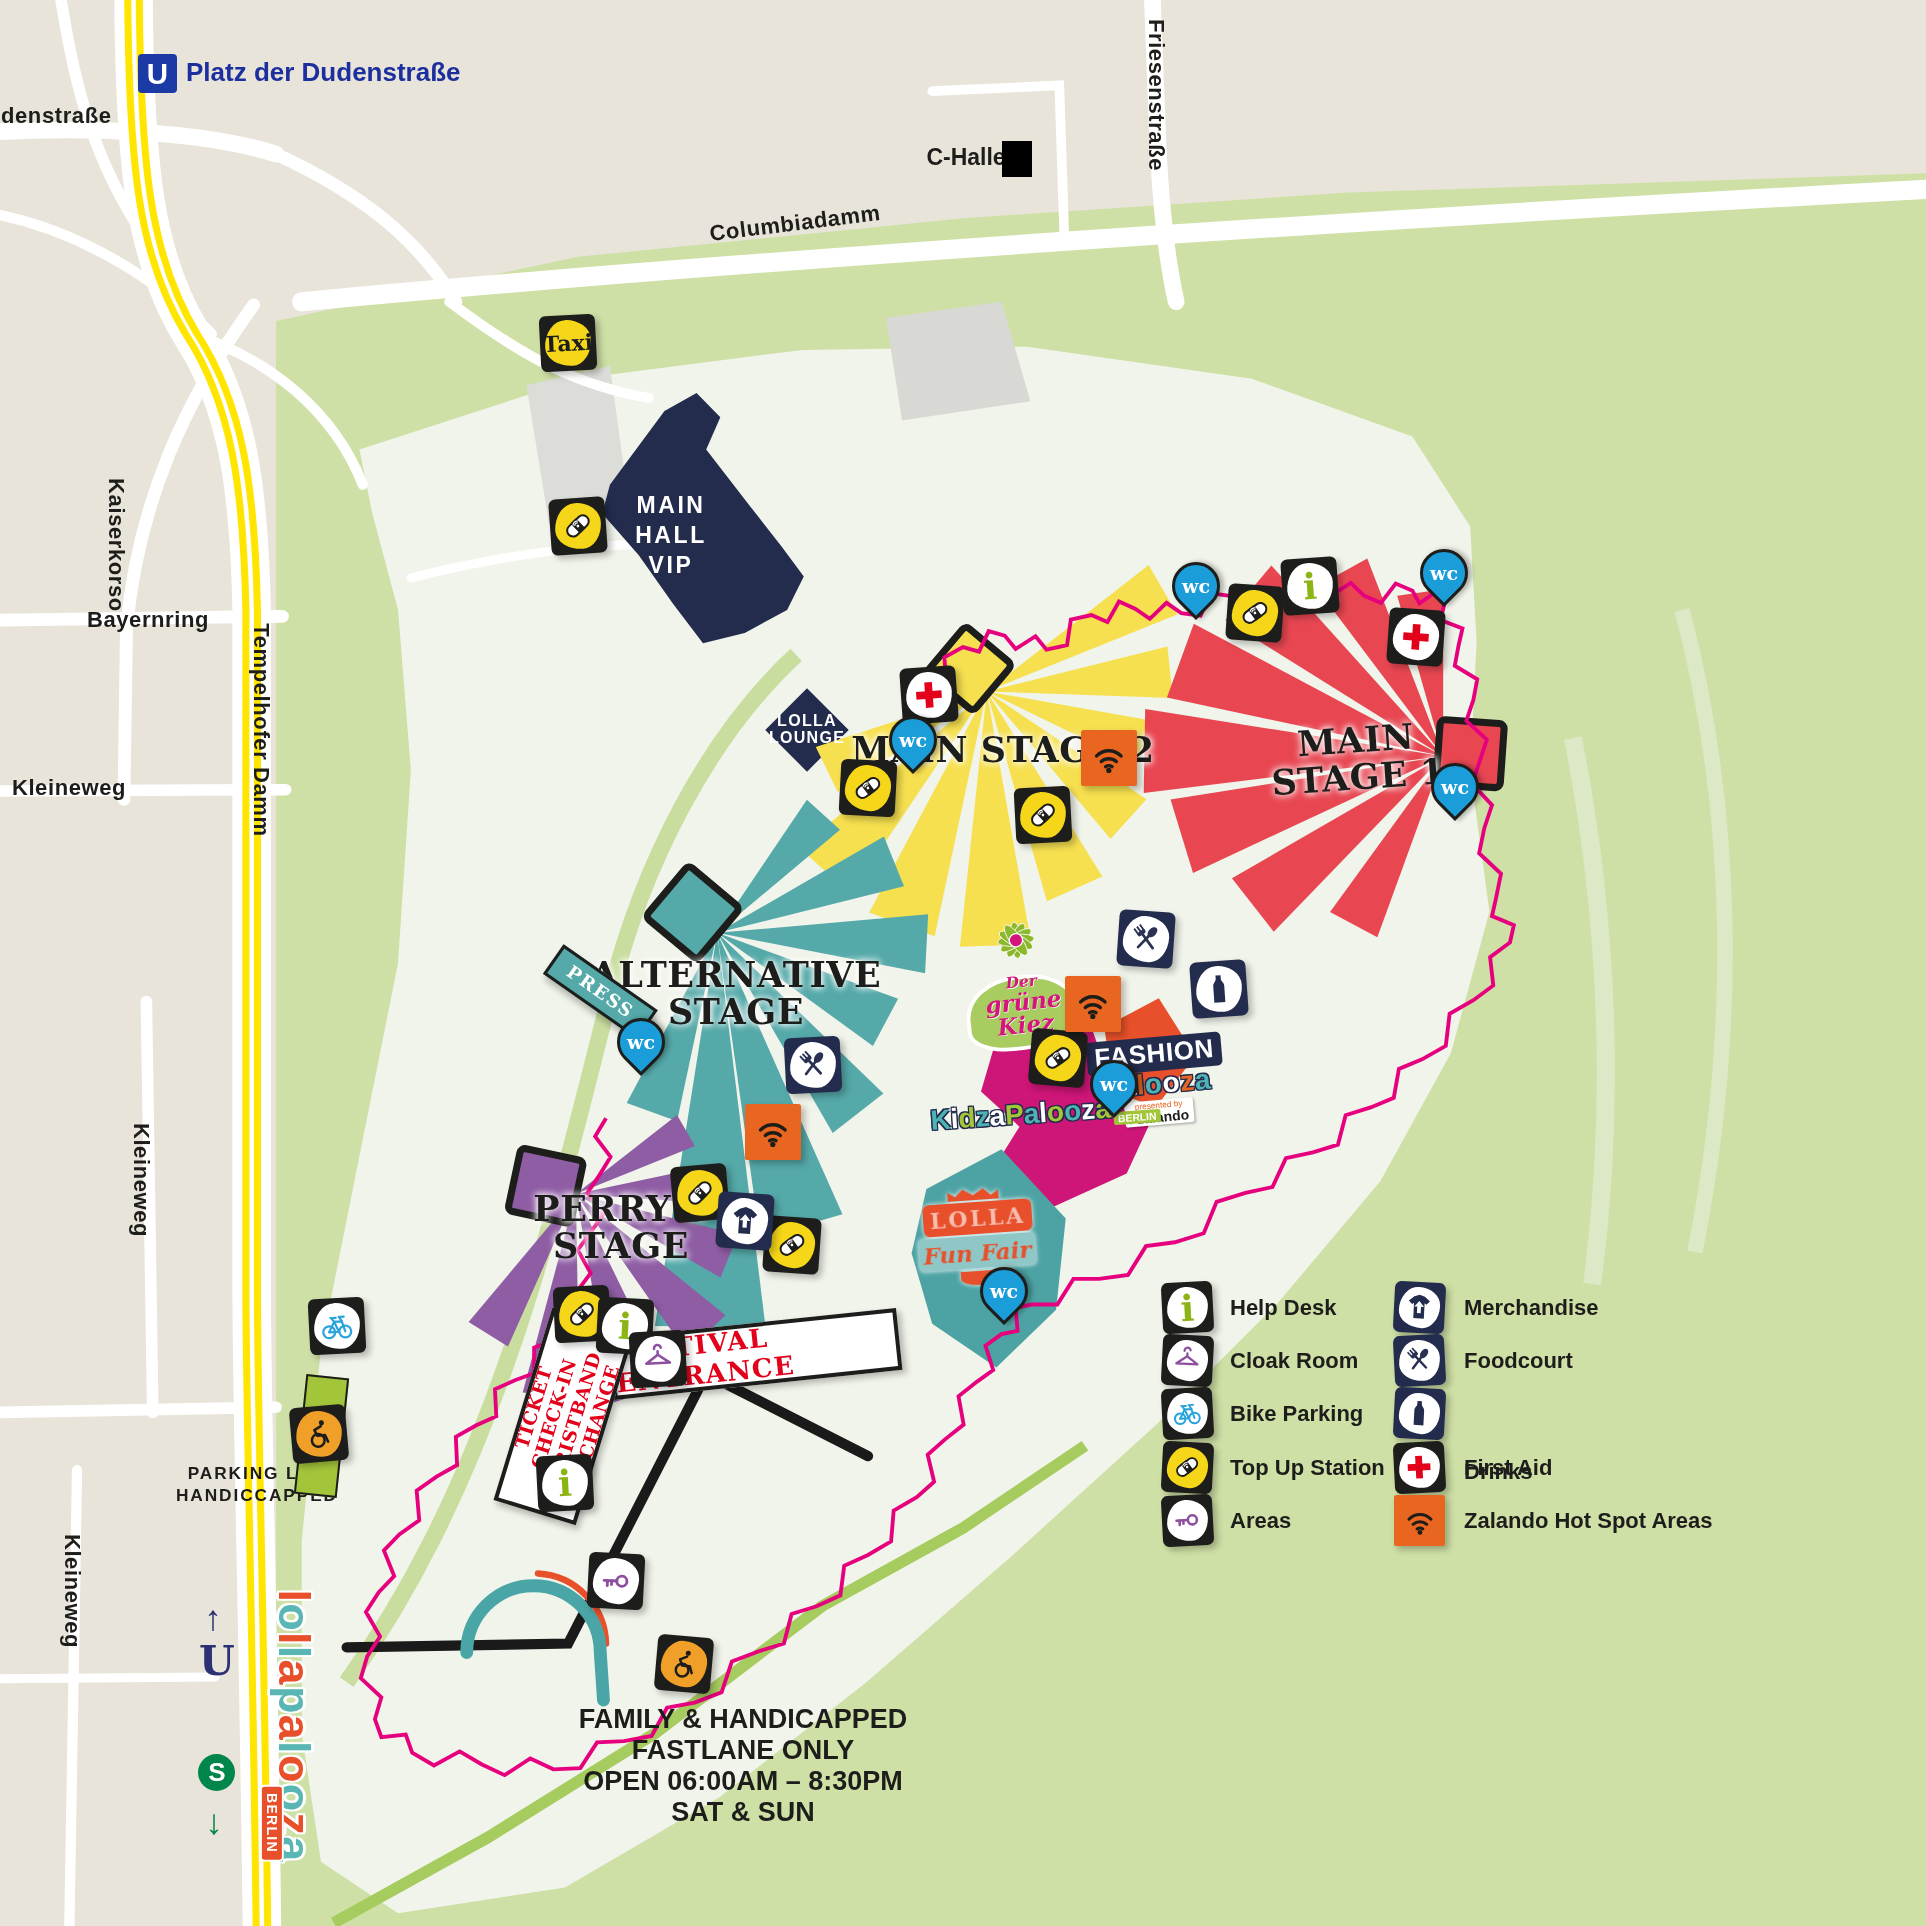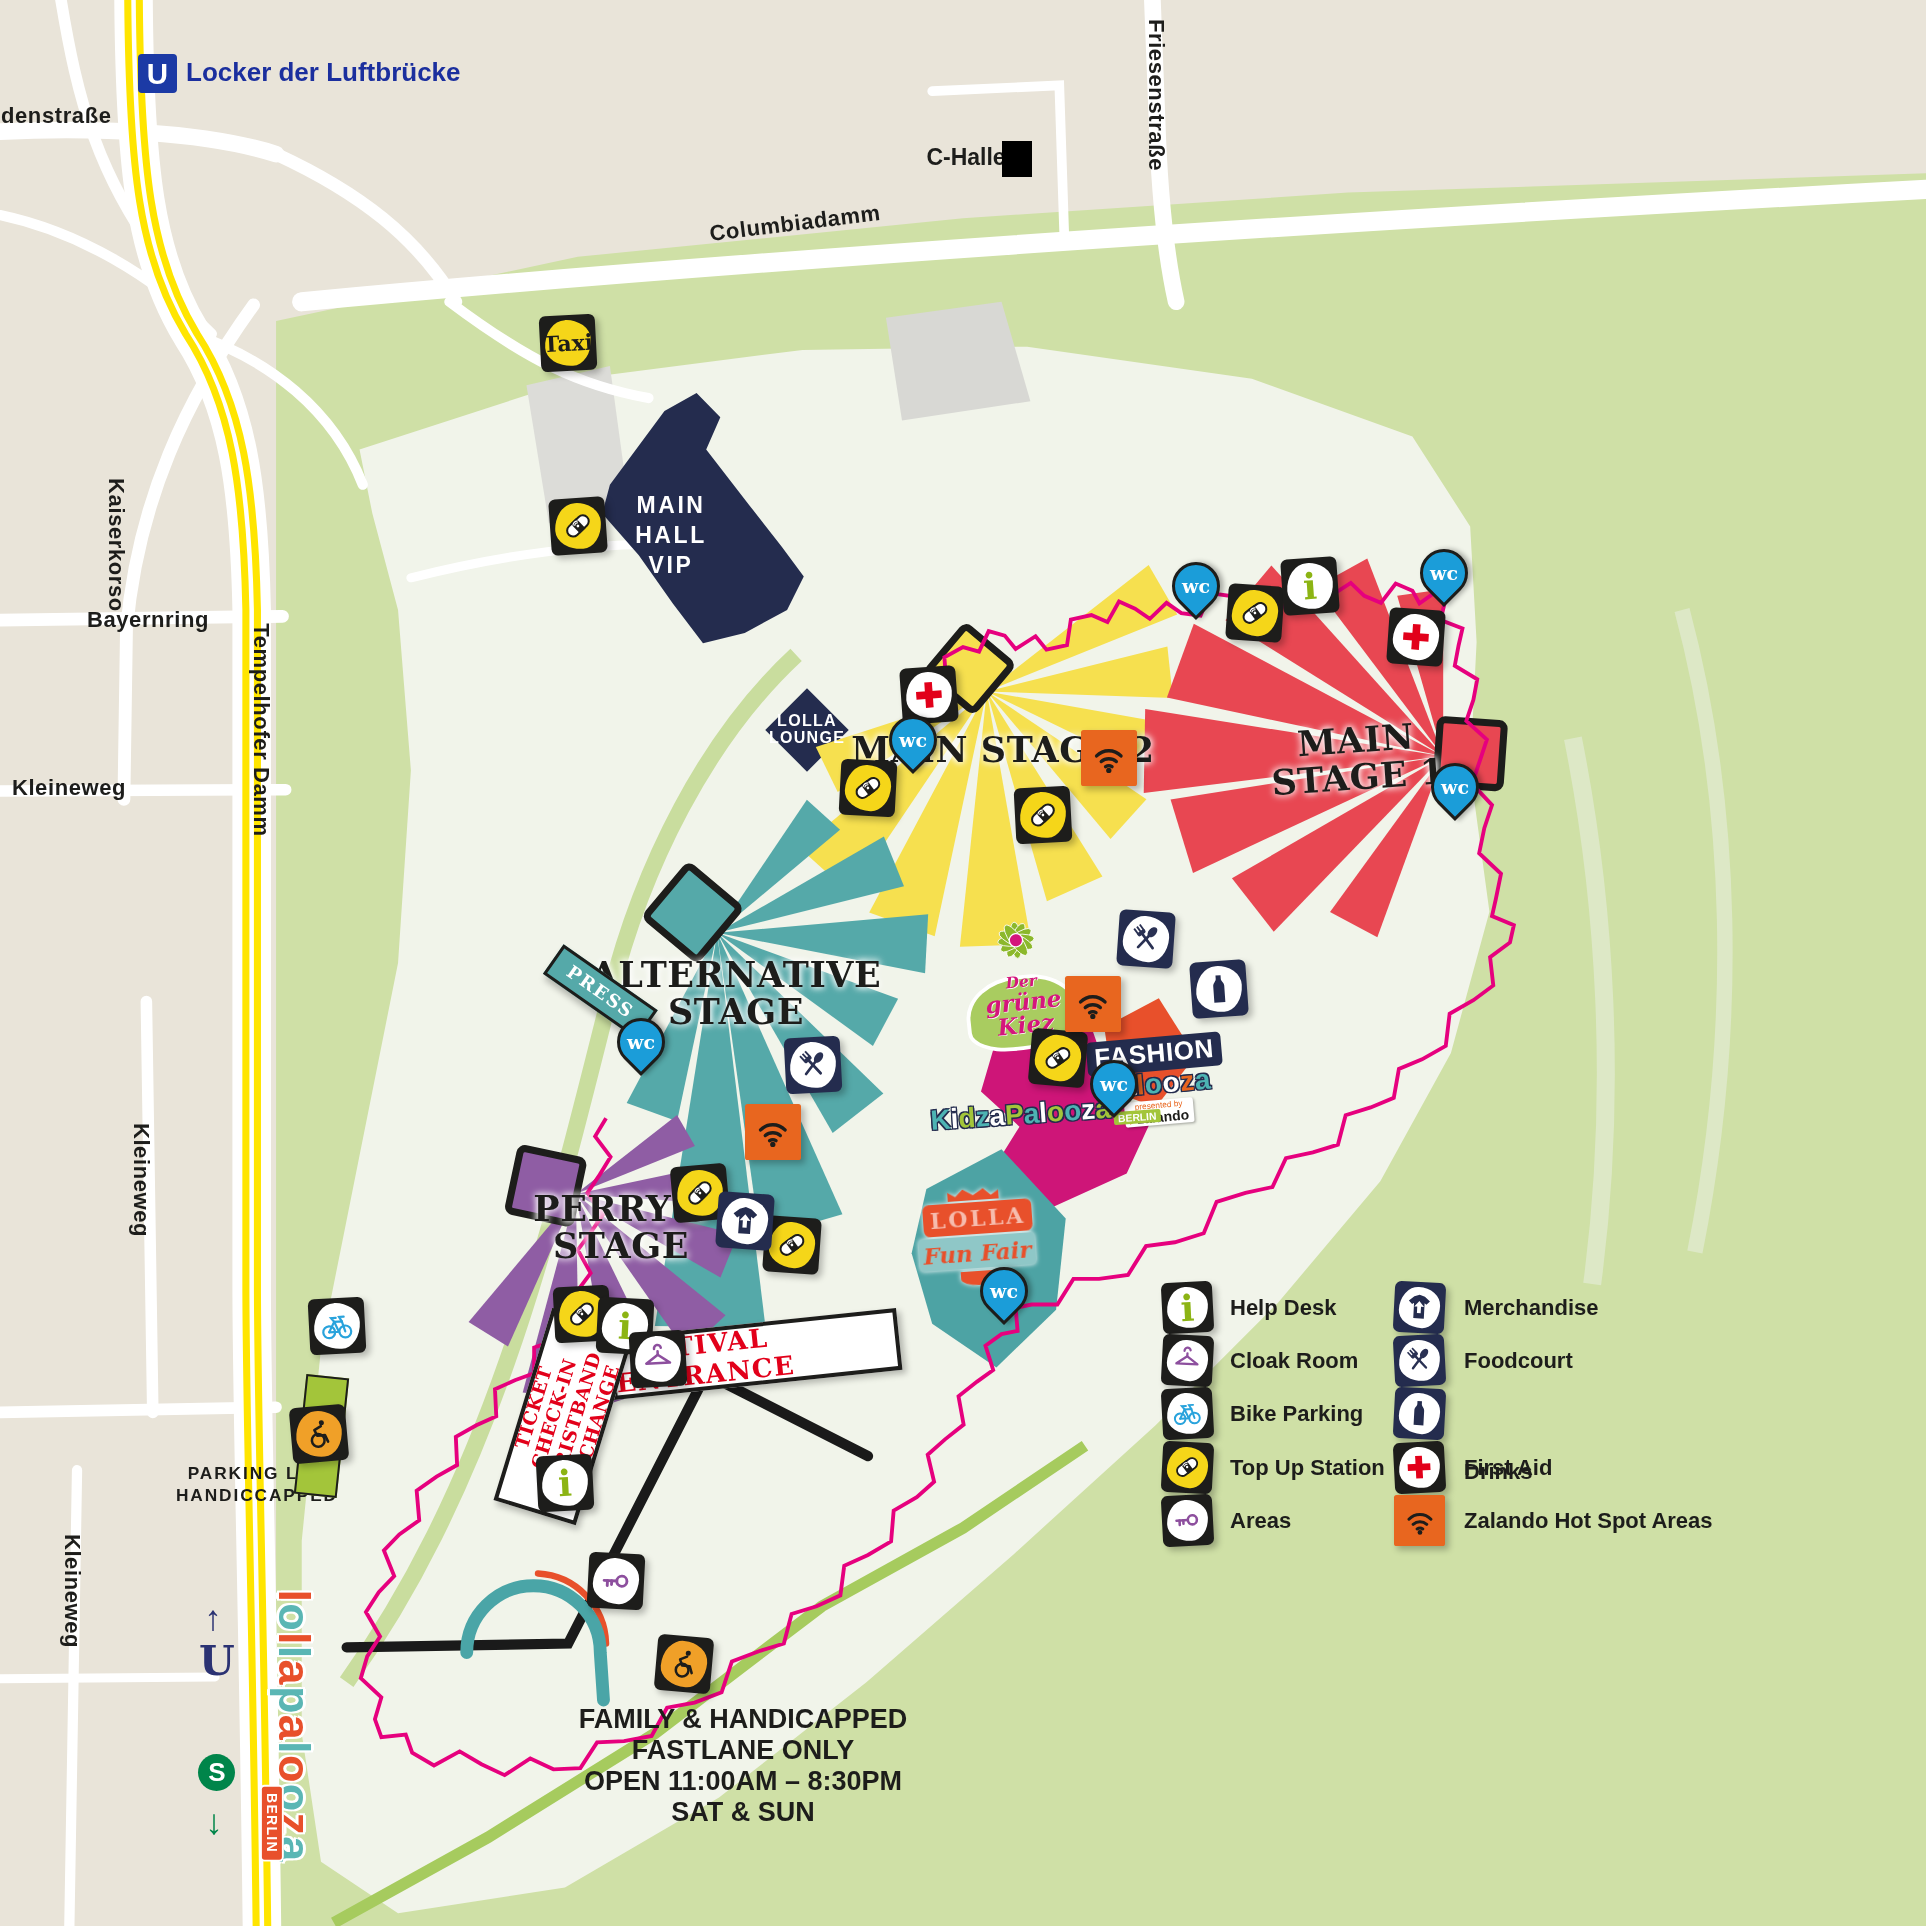--- a/index.html
+++ b/index.html
@@ -160,21 +160,21 @@
 <div class="lbl street v90" style="left:116px;top:545px;">Kaiserkorso</div>
 <div class="lbl street" style="left:148px;top:620px;">Bayernring</div>
 <div class="lbl street v90" style="left:261px;top:730px;">Tempelhofer Damm</div>
 <div class="lbl street" style="left:69px;top:788px;">Kleineweg</div>
 <div class="lbl street v90" style="left:141px;top:1180px;">Kleineweg</div>
 <div class="lbl street v90" style="left:72px;top:1591px;">Kleineweg</div>
 <div class="lbl street" style="left:795px;top:223px;transform:translate(-50%,-50%) rotate(-7deg);">Columbiadamm</div>
 <div class="lbl street v90" style="left:1156px;top:95px;">Friesenstraße</div>
 
 <div style="position:absolute;left:157px;top:73px;width:39px;height:39px;margin:-19px 0 0 -19px;background:#1c3aa5;border-radius:3.9px;display:flex;align-items:center;justify-content:center;color:#fff;font-weight:bold;font-size:29.5px;">U</div>
-<div class="lbl" style="left:186px;top:73px;transform:translate(0,-50%);font-size:26px;color:#1b2f9e;">Locker der Luftbrücke</div>
+<div class="lbl" style="left:186px;top:73px;transform:translate(0,-50%);font-size:26px;color:#1b2f9e;">Platz der Dudenstraße</div>
 
 <div class="lbl" style="left:966px;top:157px;font-size:23px;">C-Halle</div>
 <div style="position:absolute;left:1017px;top:159px;width:29.5px;height:36px;margin:-18px 0 0 -14.8px;background:#000;"></div>
 
 <div class="icon" style="left:568px;top:343px;--r:-3deg;">
   <div class="face yellow">
         <span style="font-weight:bold;font-size:22px;color:#1d1d1b;font-family:'DejaVu Serif',serif;">Taxi</span>
       </div>
 </div>
 
@@ -265,21 +265,21 @@
 
 
 <div class="lbl ctr" style="left:257px;top:1484px;font-size:17.3px;letter-spacing:1.9px;line-height:1.3;">
   <div>PARKING LOT</div>
   <div>HANDICCAPPED</div>
 </div>
 
 <div class="lbl cond ctr" style="left:743px;top:1766px;font-size:27px;line-height:1.15;">
   <div>FAMILY &amp; HANDICAPPED</div>
   <div>FASTLANE ONLY</div>
-  <div>OPEN 11:00AM – 8:30PM</div>
+  <div>OPEN 06:00AM – 8:30PM</div>
   <div>SAT &amp; SUN</div>
 </div>
 
 <div class="lbl" style="left:213px;top:1618px;font-size:35px;color:#2b3273;">↑</div>
 <div class="lbl" style="left:217px;top:1662px;font-size:41px;color:#2b3273;font-family:'DejaVu Serif',serif;">U</div>
 <div style="position:absolute;left:217px;top:1773px;width:37px;height:37px;margin:-18.6px 0 0 -18.6px;background:#00854a;border-radius:50%;display:flex;align-items:center;justify-content:center;color:#fff;font-weight:bold;font-size:26px;">S</div>
 <div class="lbl" style="left:214px;top:1822px;font-size:35px;color:#00854a;">↓</div>
 
 <div style="position:absolute;left:294px;top:1726px;transform:translate(-50%,-50%) rotate(90deg);white-space:nowrap;">
   <span id="lolla-word" style="font-weight:bold;font-size:45px;letter-spacing:1.3px;text-shadow:1.9px 1.9px 0 #fff,-1.9px 1.9px 0 #fff,1.9px -1.9px 0 #fff,-1.9px -1.9px 0 #fff,0 2.6px 0 #fff,0 -2.6px 0 #fff;"><span style="color: rgb(232, 80, 43);">l</span><span style="color: rgb(90, 182, 180);">o</span><span style="color: rgb(232, 80, 43);">l</span><span style="color: rgb(90, 182, 180);">l</span><span style="color: rgb(232, 80, 43);">a</span><span style="color: rgb(90, 182, 180);">p</span><span style="color: rgb(232, 80, 43);">a</span><span style="color: rgb(90, 182, 180);">l</span><span style="color: rgb(232, 80, 43);">o</span><span style="color: rgb(90, 182, 180);">o</span><span style="color: rgb(232, 80, 43);">z</span><span style="color: rgb(90, 182, 180);">a</span></span>

